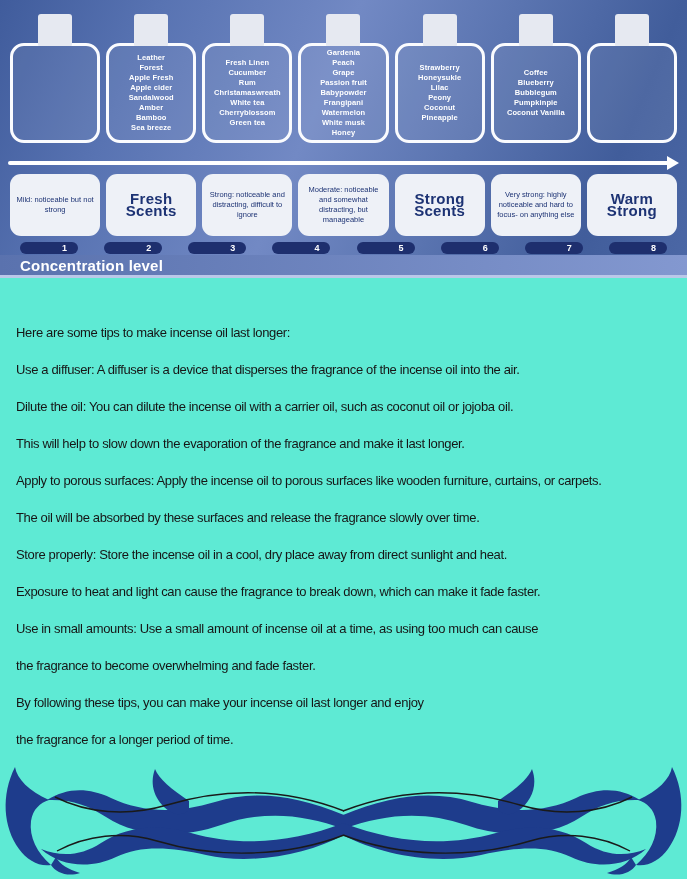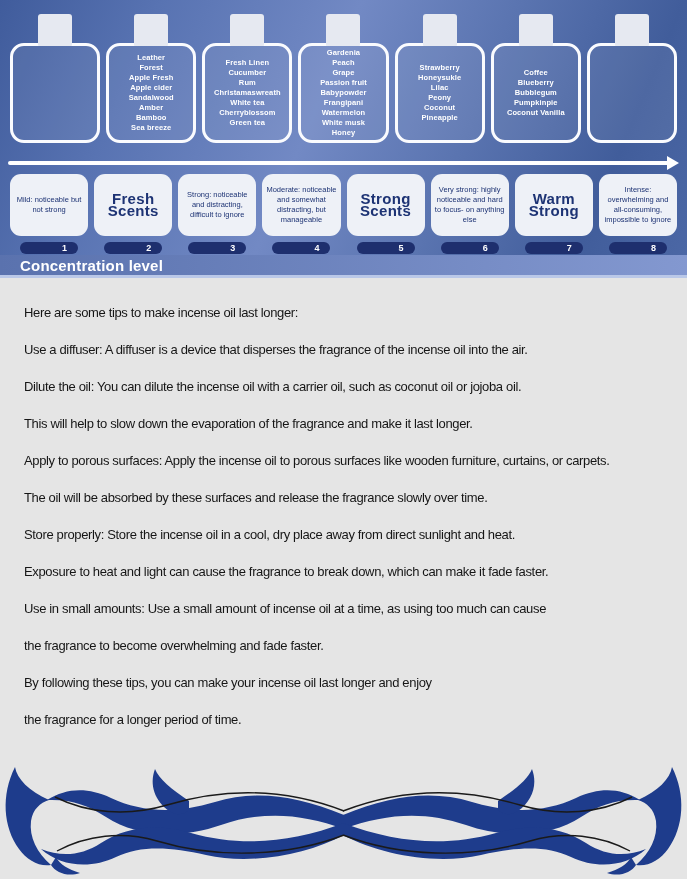--- a/index.html
+++ b/index.html
@@ -1,18 +1,18 @@
 <!DOCTYPE html>
 <html><head>
 <meta charset="utf-8">
 <style>
   * { margin:0; padding:0; box-sizing:border-box; }
   html,body { background:#ffffff; }
   body { font-family:"Liberation Sans", sans-serif; }
-  .page { position:relative; width:687px; height:879px; background:#e5e5e5; overflow:hidden; }
+  .page { position:relative; width:687px; height:879px; background:#5eead4; overflow:hidden; }
 
   
   .banner {
     position:relative; width:687px; height:278px;
     background:linear-gradient(113deg,#405c9c 0%,#5873b2 20%,#7289c4 45%,#5a74b0 65%,#415d9b 85%,#4c68a6 100%);
   }
   .bottles-row {
     position:absolute; top:14px; left:10px; right:10px;
     display:flex; gap:6px;
   }
@@ -64,21 +64,21 @@
 
   .axis-strip {
     position:absolute; left:0; right:0; bottom:0; height:23px;
     background:linear-gradient(90deg,#5a72ae,#8398d0);
     border-bottom:3px solid #bac8e8;
     display:flex; align-items:center;
   }
   .axis-label { color:#ffffff; font-size:15px; font-weight:bold; padding-left:20px; letter-spacing:0.2px; }
 
   
-  .tips { padding:27px 28px 0 24px; }
+  .tips { padding:27px 28px 0 16px;margin-top:20px; }
   .tips p {
     color:#161616; font-size:13px; letter-spacing:-0.35px;
     line-height:16px; margin-bottom:21px; white-space:nowrap;
   }
 
   
   .flourish { position:absolute; left:0; bottom:4px; width:687px; height:112px; }
   .flourish svg { display:block; width:100%; height:100%; }
 </style>
 </head>
@@ -191,23 +191,20 @@
           <span class="level-text">Moderate: noticeable and somewhat distracting, but manageable</span>
         </div>
         <div class="level-box emphasis">
           <span class="level-text">Strong Scents</span>
         </div>
         <div class="level-box">
           <span class="level-text">Very strong: highly noticeable and hard to focus- on anything else</span>
         </div>
         <div class="level-box emphasis">
           <span class="level-text">Warm Strong</span>
-        </div>
-        <div class="level-box">
-          <span class="level-text">Intense: overwhelming and all-consuming, impossible to ignore</span>
         </div>
       </div>
     <div class="pills-row">
         <div class="pill-cell">
           <div class="pill">
             <span class="pill-num">1</span>
           </div>
         </div>
         <div class="pill-cell">
           <div class="pill">

